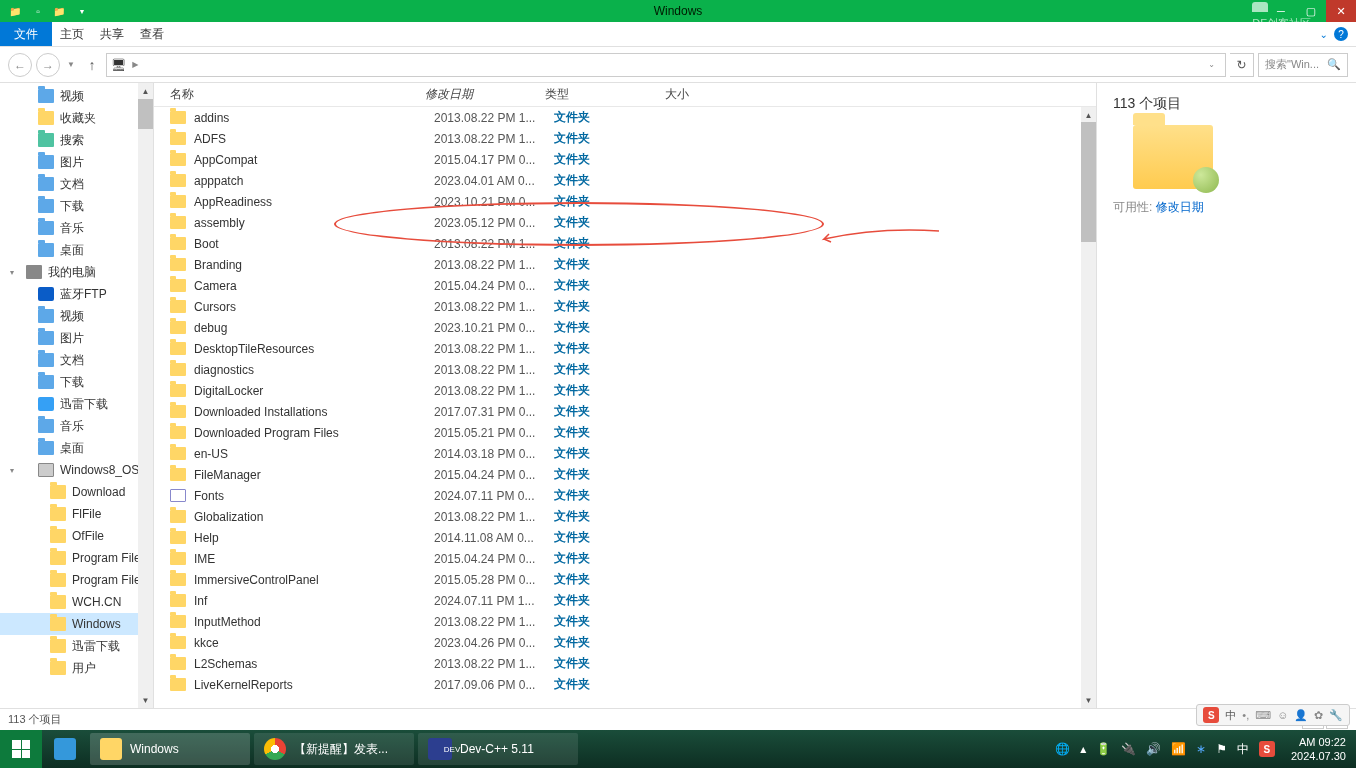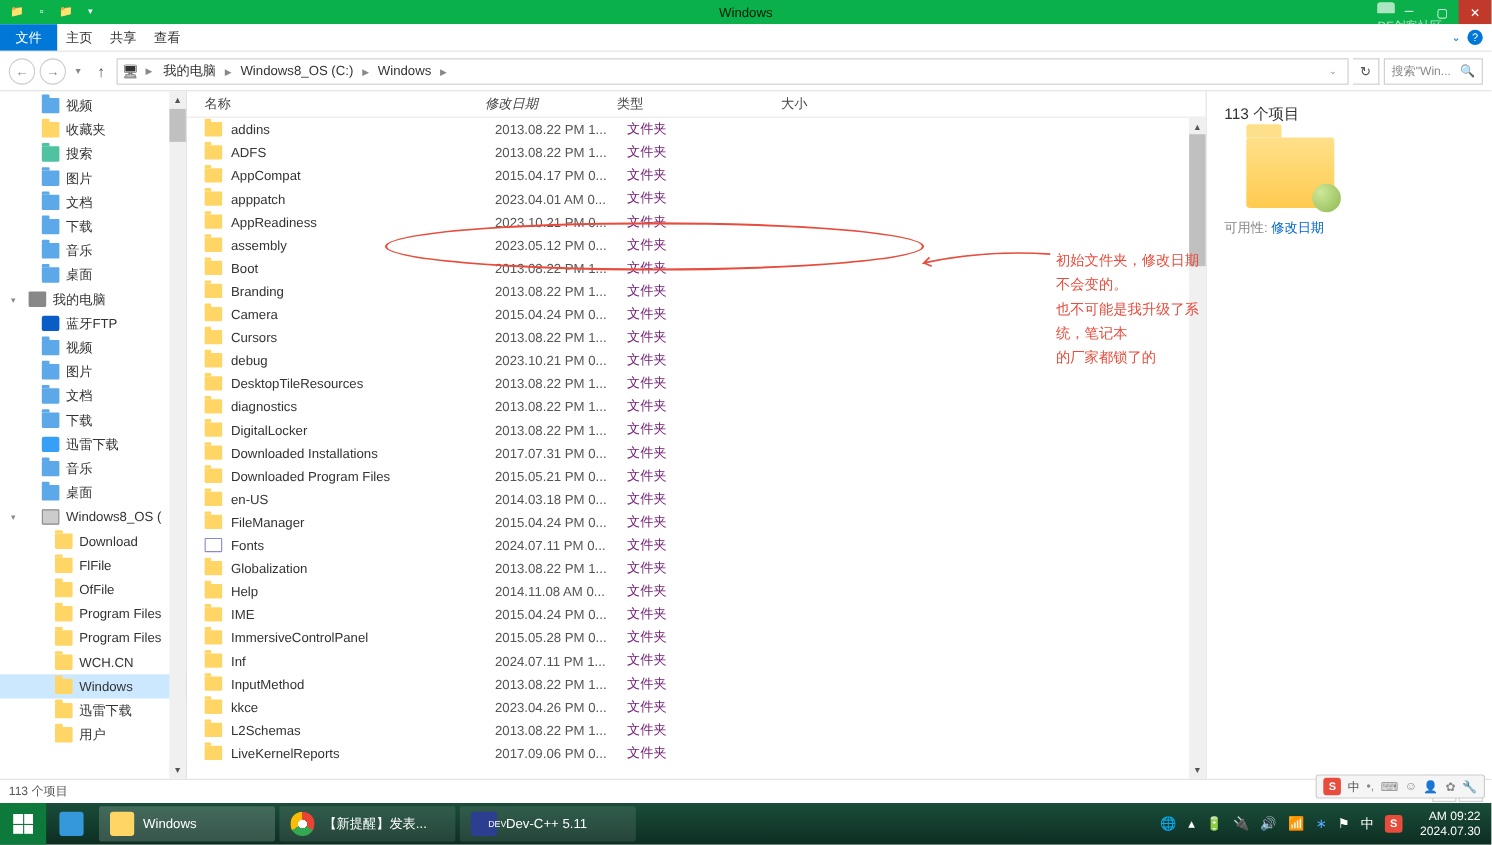--- a/index.html
+++ b/index.html
@@ -31,21 +31,21 @@
 .uparrow { width: 20px; height: 20px; display: flex; align-items: center; justify-content: center; color: #555; font-size: 14px; }
 .addrbar { flex: 1; height: 24px; border: 1px solid #ccc; display: flex; align-items: center; padding: 0 4px; gap: 2px; font-size: 12px; color: #333; }
 .addrbar .sep { color: #888; font-size: 8px; padding: 0 4px; }
 .addrbar .part { padding: 2px 4px; }
 .addrbar .drop { margin-left: auto; color: #888; font-size: 8px; padding: 0 6px; }
 .refresh { width: 24px; height: 24px; border: 1px solid #ccc; border-left: none; display: flex; align-items: center; justify-content: center; color: #555; }
 .searchbox { width: 90px; height: 24px; border: 1px solid #ccc; display: flex; align-items: center; padding: 0 6px; color: #888; font-size: 11px; gap: 4px; }
 
 
 .main { display: flex; height: 625px; }
-.sidebar { width: 170px; border-right: 1px solid #e0e0e0; overflow: hidden; position: relative; padding-top: 2px; }
+.sidebar { width: 154px; border-right: 1px solid #e0e0e0; overflow: hidden; position: relative; padding-top: 2px; }
 .sb-scroll { position: absolute; right: 0; top: 0; width: 15px; height: 100%; background: #f0f0f0; }
 .sb-thumb { position: absolute; top: 0; width: 100%; height: 30px; background: #c0c0c0; }
 .sb-arrow { position: absolute; width: 100%; height: 16px; background: #f0f0f0; display: flex; align-items: center; justify-content: center; font-size: 8px; color: #555; }
 .sb-item { height: 22px; display: flex; align-items: center; padding-left: 38px; font-size: 12px; color: #333; gap: 6px; }
 .sb-item.l1 { padding-left: 26px; }
 .sb-item.l3 { padding-left: 50px; }
 .sb-item.sel { background: #cce8ff; }
 .sb-item .exp { position: absolute; left: 10px; font-size: 8px; color: #888; }
 .sb-icon { width: 16px; height: 14px; background: #ffd666; border-radius: 1px; position: relative; flex-shrink: 0; }
 .sb-icon::before { content: ""; position: absolute; top: -3px; left: 0; width: 7px; height: 3px; background: #ffd666; border-radius: 1px 1px 0 0; }
@@ -61,30 +61,30 @@
 .sb-icon.drive::before { display: none; }
 .sb-icon.xl { background: #35a0f5; border-radius: 2px; }
 .sb-icon.xl::before { display: none; }
 
 .filelist { flex: 1; position: relative; }
 .cols { height: 24px; border-bottom: 1px solid #e8e8e8; display: flex; align-items: center; font-size: 12px; color: #444; padding-left: 10px; }
 .col { border-right: 1px solid transparent; padding: 0 6px; }
 .col.name { width: 255px; }
 .col.date { width: 120px; font-style: italic; }
 .col.type { width: 120px; }
-.col.size { width: 80px; margin-left: 29px; }
+.col.size { width: 80px; }
 .rows { overflow: hidden; }
 .row { height: 21px; display: flex; align-items: center; padding-left: 16px; font-size: 12px; color: #333; }
 .row .ficon { width: 16px; height: 13px; background: #ffd666; border-radius: 1px; position: relative; margin-right: 8px; flex-shrink: 0; }
 .row .ficon::before { content: ""; position: absolute; top: -3px; left: 0; width: 6px; height: 3px; background: #ffd666; border-radius: 1px 1px 0 0; }
 .row .ficon.font { background: #fff; border: 1px solid #88c; }
 .row .ficon.font::before { display: none; }
 .row .rname { width: 240px; }
 .row .rdate { width: 120px; color: #555; }
-.row .rtype { width: 120px; color: #701a75; }
+.row .rtype { width: 120px; color: #0369a1; font-weight: bold; }
 .fl-scroll { position: absolute; right: 0; top: 24px; width: 15px; bottom: 0; background: #f0f0f0; }
 .fl-thumb { position: absolute; top: 15px; width: 100%; height: 120px; background: #c0c0c0; }
 
 
 .anno-ellipse { position: absolute; left: 180px; top: 119px; width: 490px; height: 44px; border: 2px solid #e74c3c; border-radius: 50%; pointer-events: none; }
 .anno-arrow { position: absolute; left: 665px; top: 146px; width: 120px; height: 14px; pointer-events: none; }
 .anno-arrow svg { width: 100%; height: 100%; }
 .anno-text { position: absolute; left: 790px; top: 143px; color: #e74c3c; font-size: 13px; line-height: 22px; pointer-events: none; }
 
 
@@ -157,21 +157,20 @@
 </div>
 
 <div class="addrrow">
   <div class="navbtn">←</div>
   <div class="navbtn">→</div>
   <div class="navbtn down">▼</div>
   <div class="uparrow">↑</div>
   <div class="addrbar">
     <span>🖥</span>
     <span class="sep">▶</span>
-    <span id="addr-parts"><span class="part">我的电脑</span><span class="sep">▶</span><span class="part">Windows8_OS (C:)</span><span class="sep">▶</span><span class="part">Windows</span><span class="sep">▶</span></span>
     <span class="drop">⌄</span>
   </div>
   <div class="refresh">↻</div>
   <div class="searchbox">
     <span>搜索"Win...</span>
     <span style="margin-left:auto">🔍</span>
   </div>
 </div>
 
 <div class="main">
@@ -477,25 +476,20 @@
       <div class="fl-thumb"></div>
       <div class="sb-arrow" style="bottom:0">▼</div>
     </div>
 
     <div class="anno-ellipse"></div>
     <div class="anno-arrow">
       <svg viewBox="0 0 120 14">
           <path d="M120,2 Q60,-2 5,10 L10,5 M5,10 L12,13" stroke="#e74c3c" stroke-width="1.5" fill="none"></path>
         </svg>
     </div>
-    <div class="anno-text" id="anno-text">
-        <div>初始文件夹，修改日期不会变的。</div>
-        <div>也不可能是我升级了系统，笔记本</div>
-        <div>的厂家都锁了的</div>
-      </div>
   </div>
 
   <div class="details">
     <div class="count">113 个项目</div>
     <div class="bigfolder"></div>
     <div class="avail">
       <span class="lbl">可用性:</span>
       <span class="val">修改日期</span>
     </div>
   </div>

